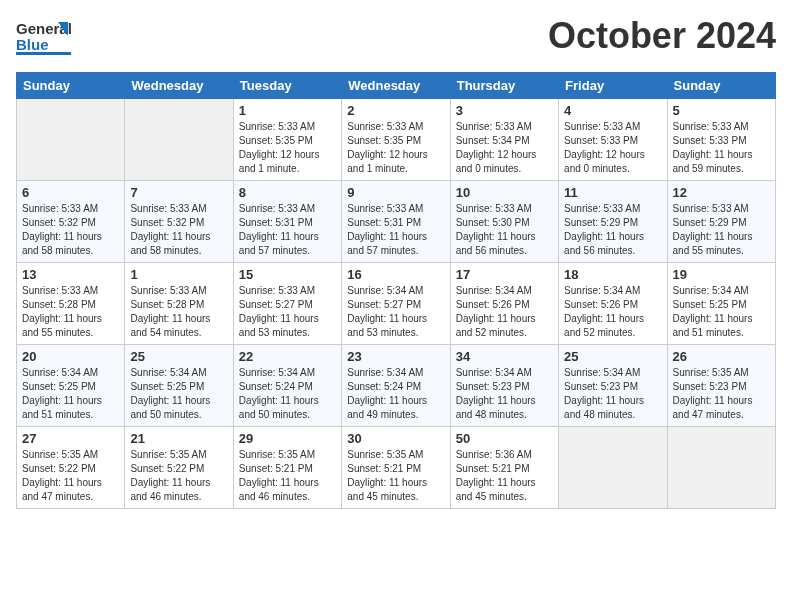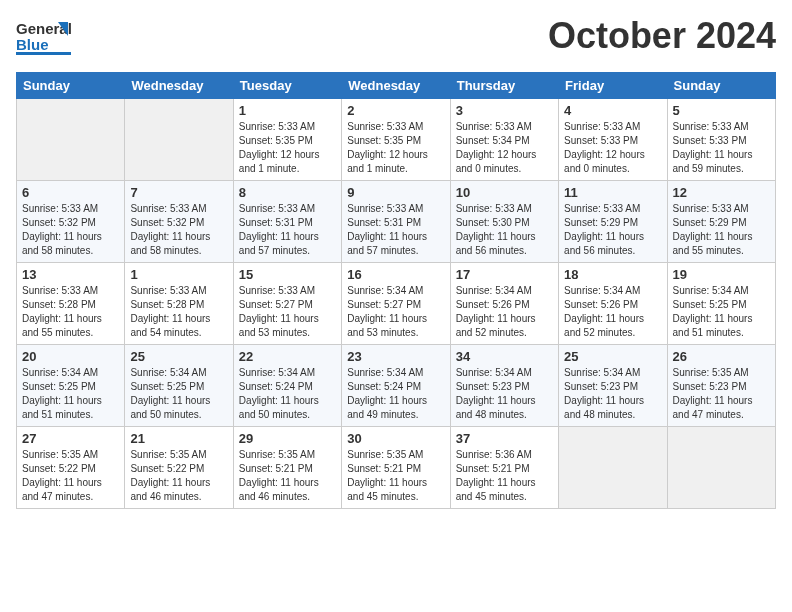--- a/index.html
+++ b/index.html
@@ -324,21 +324,21 @@
 and 46 minutes.</div>
         </td>
         <td>
           <span class="day-num">30</span>
           <div class="day-info">Sunrise: 5:35 AM
 Sunset: 5:21 PM
 Daylight: 11 hours
 and 45 minutes.</div>
         </td>
         <td>
-          <span class="day-num">37</span>
+          <span class="day-num">50</span>
           <div class="day-info">Sunrise: 5:36 AM
 Sunset: 5:21 PM
 Daylight: 11 hours
 and 45 minutes.</div>
         </td>
         <td class="empty-cell"></td>
         <td class="empty-cell"></td>
       </tr>
     </tbody>
 </table>

